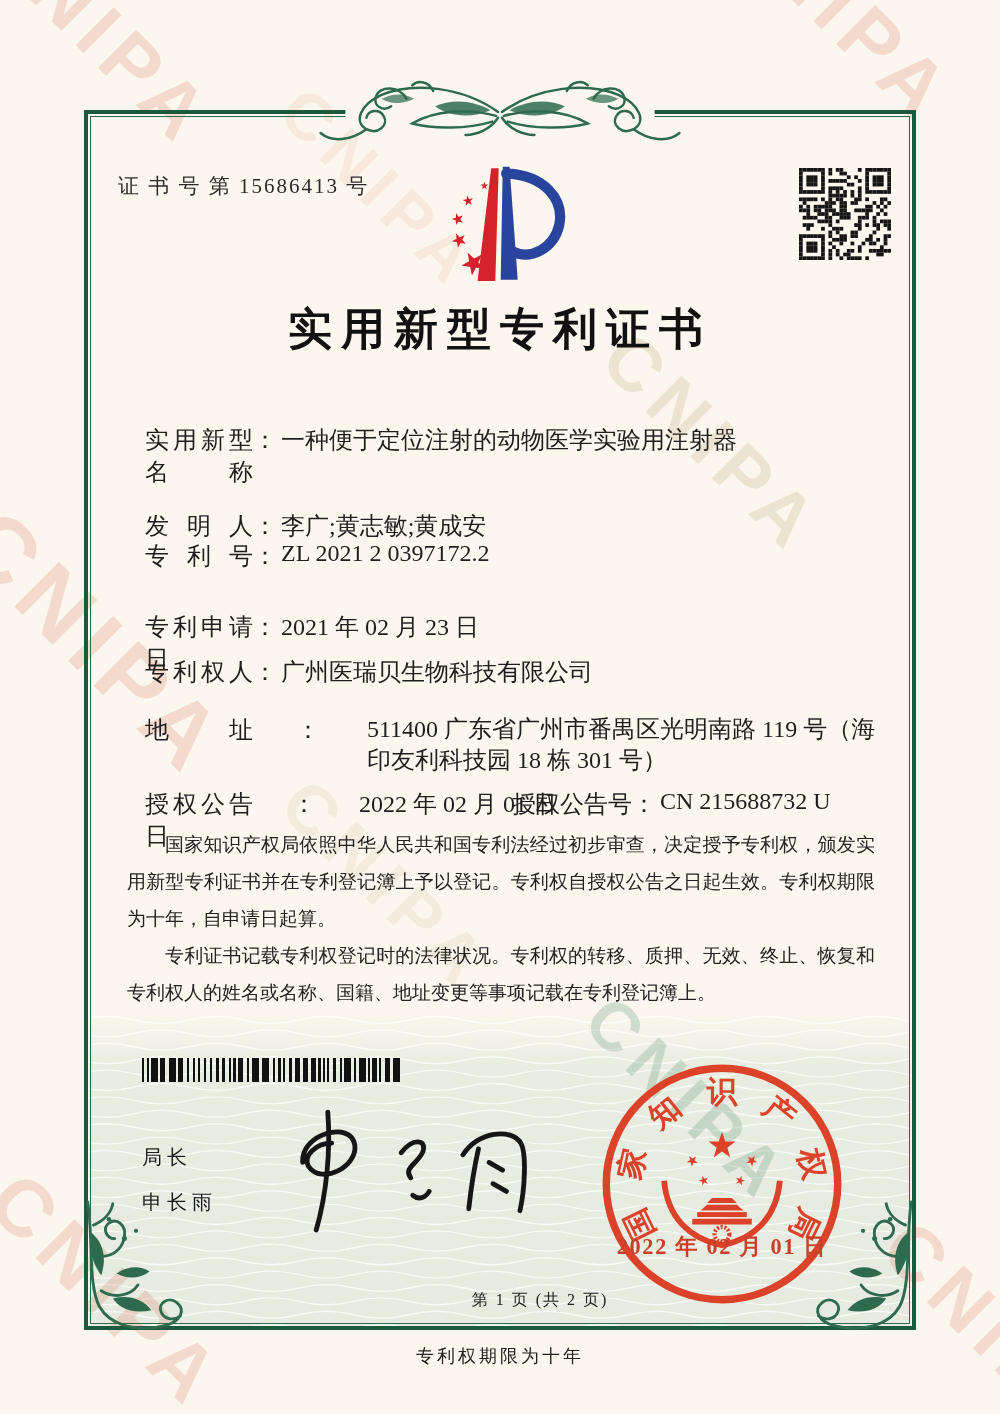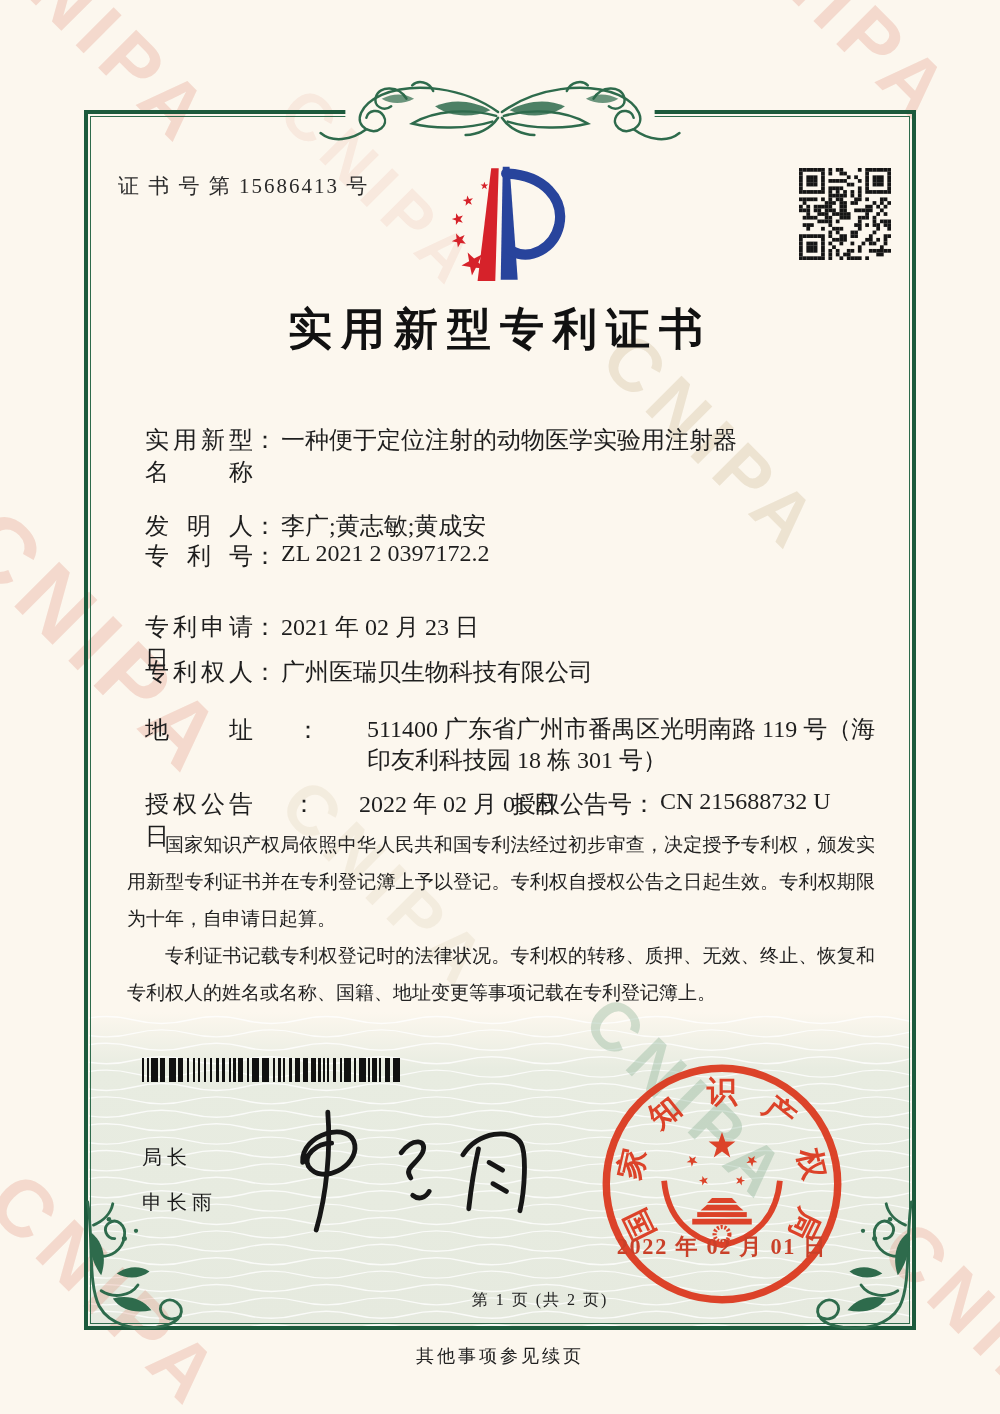--- a/index.html
+++ b/index.html
@@ -622,15 +622,15 @@
       <polygon points="124,182 176,182 168,175 132,175"></polygon>
       <polygon points="132,173 168,173 162,167 138,167"></polygon>
       <rect x="120" y="184" width="60" height="6"></rect>
       <rect x="114" y="192" width="72" height="7"></rect>
       <circle cx="150" cy="211" r="9" fill="none" stroke="#dc3a20" stroke-width="5" stroke-dasharray="2.5,2"></circle>
     </g>
     <text class="seal-date" x="150" y="235" text-anchor="middle">2022 年 02 月 01 日</text>
   </svg>
 
   <div class="page-info">第 1 页 (共 2 页)</div>
-  <div class="continuation">其他事项参见续页</div>
+  <div class="continuation">专利权期限为十年</div>
 
 </div>
 
 </body></html>

